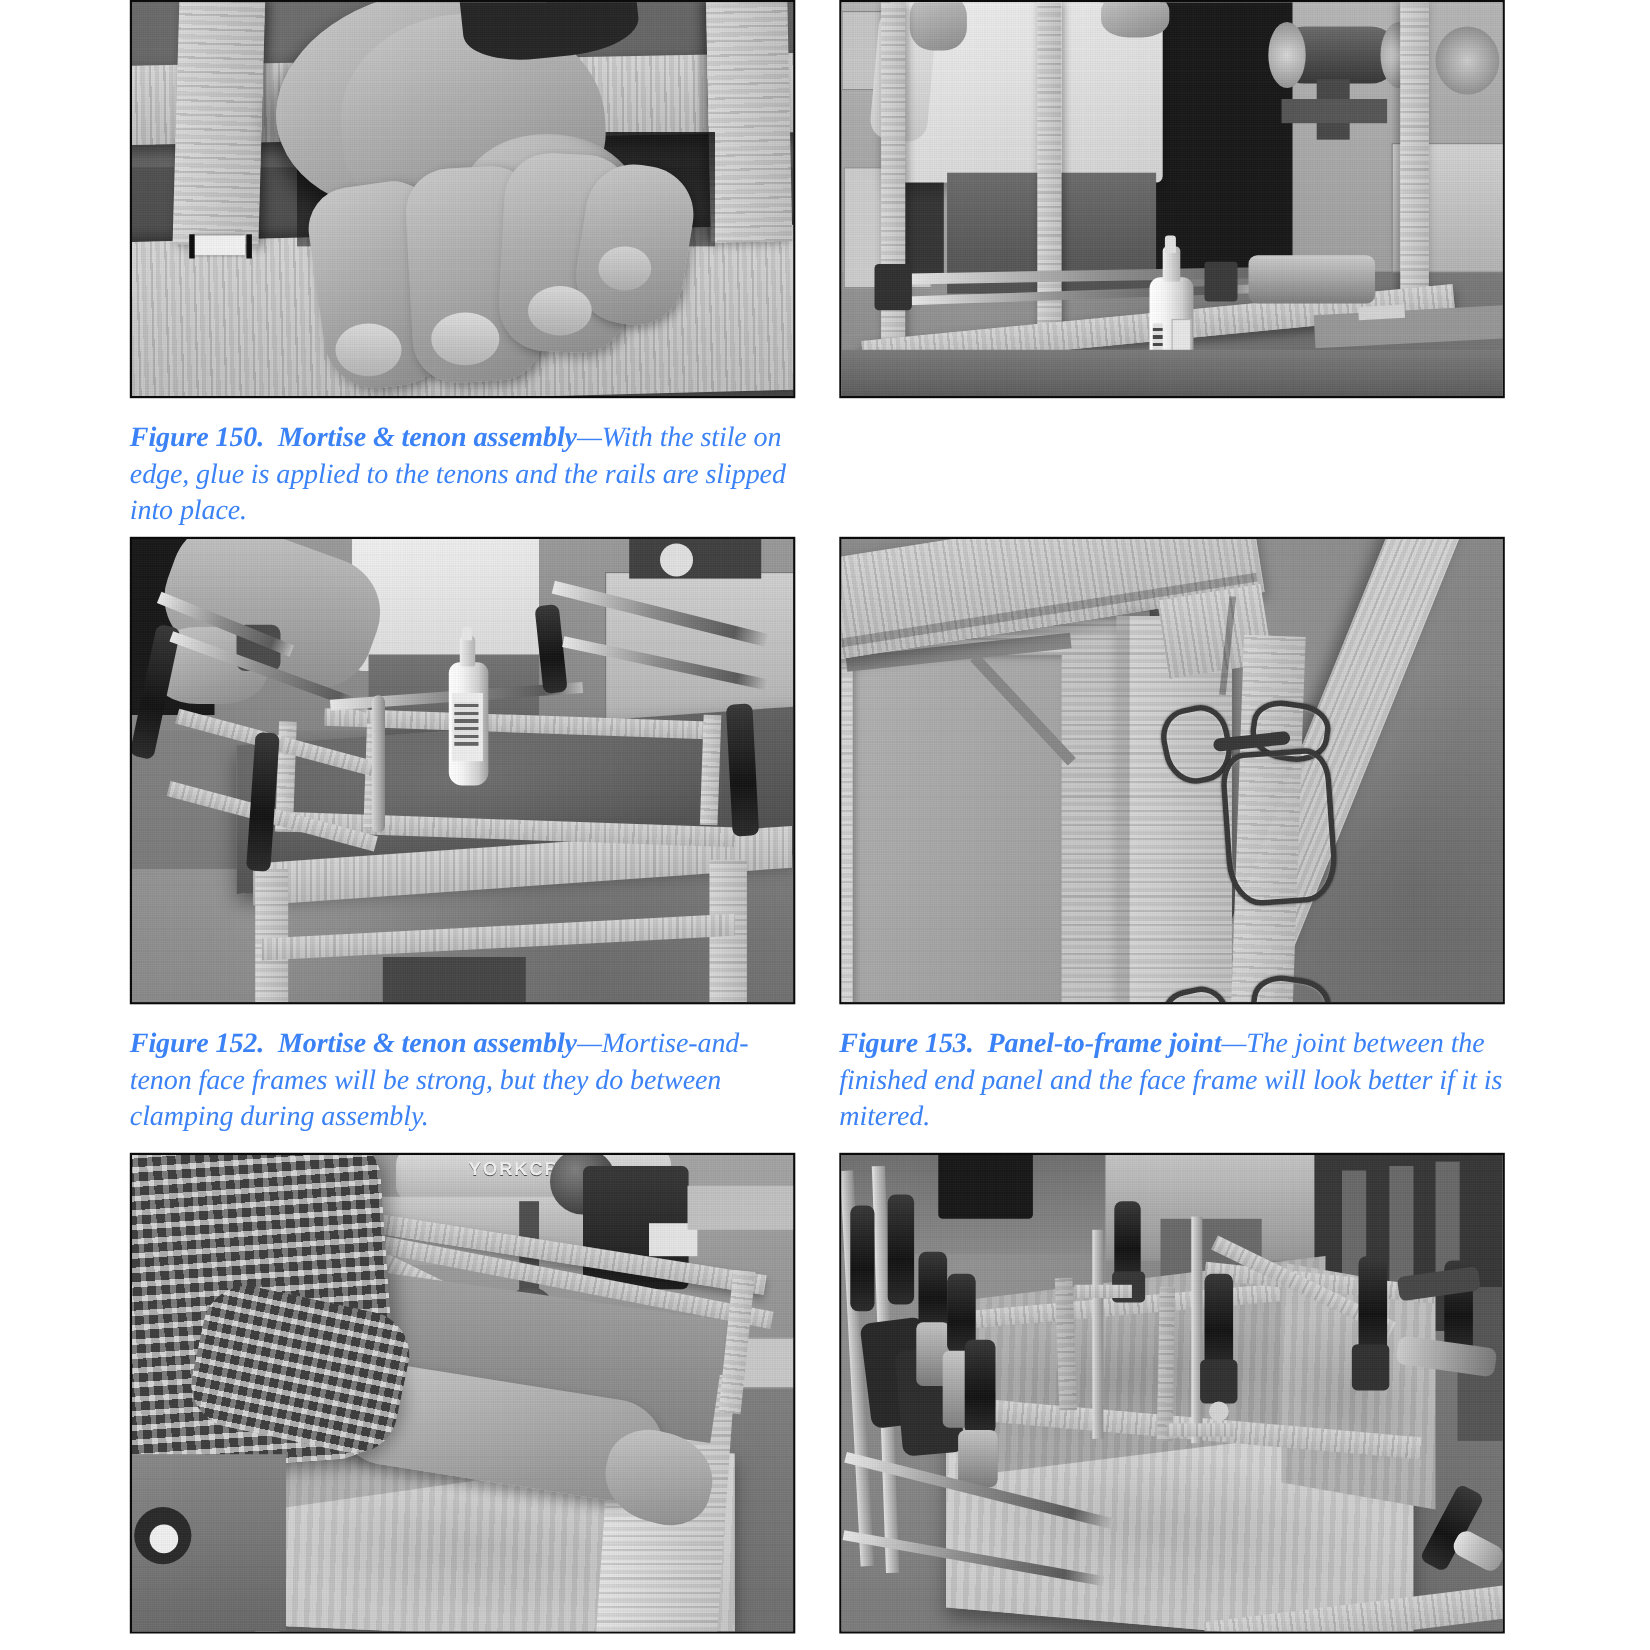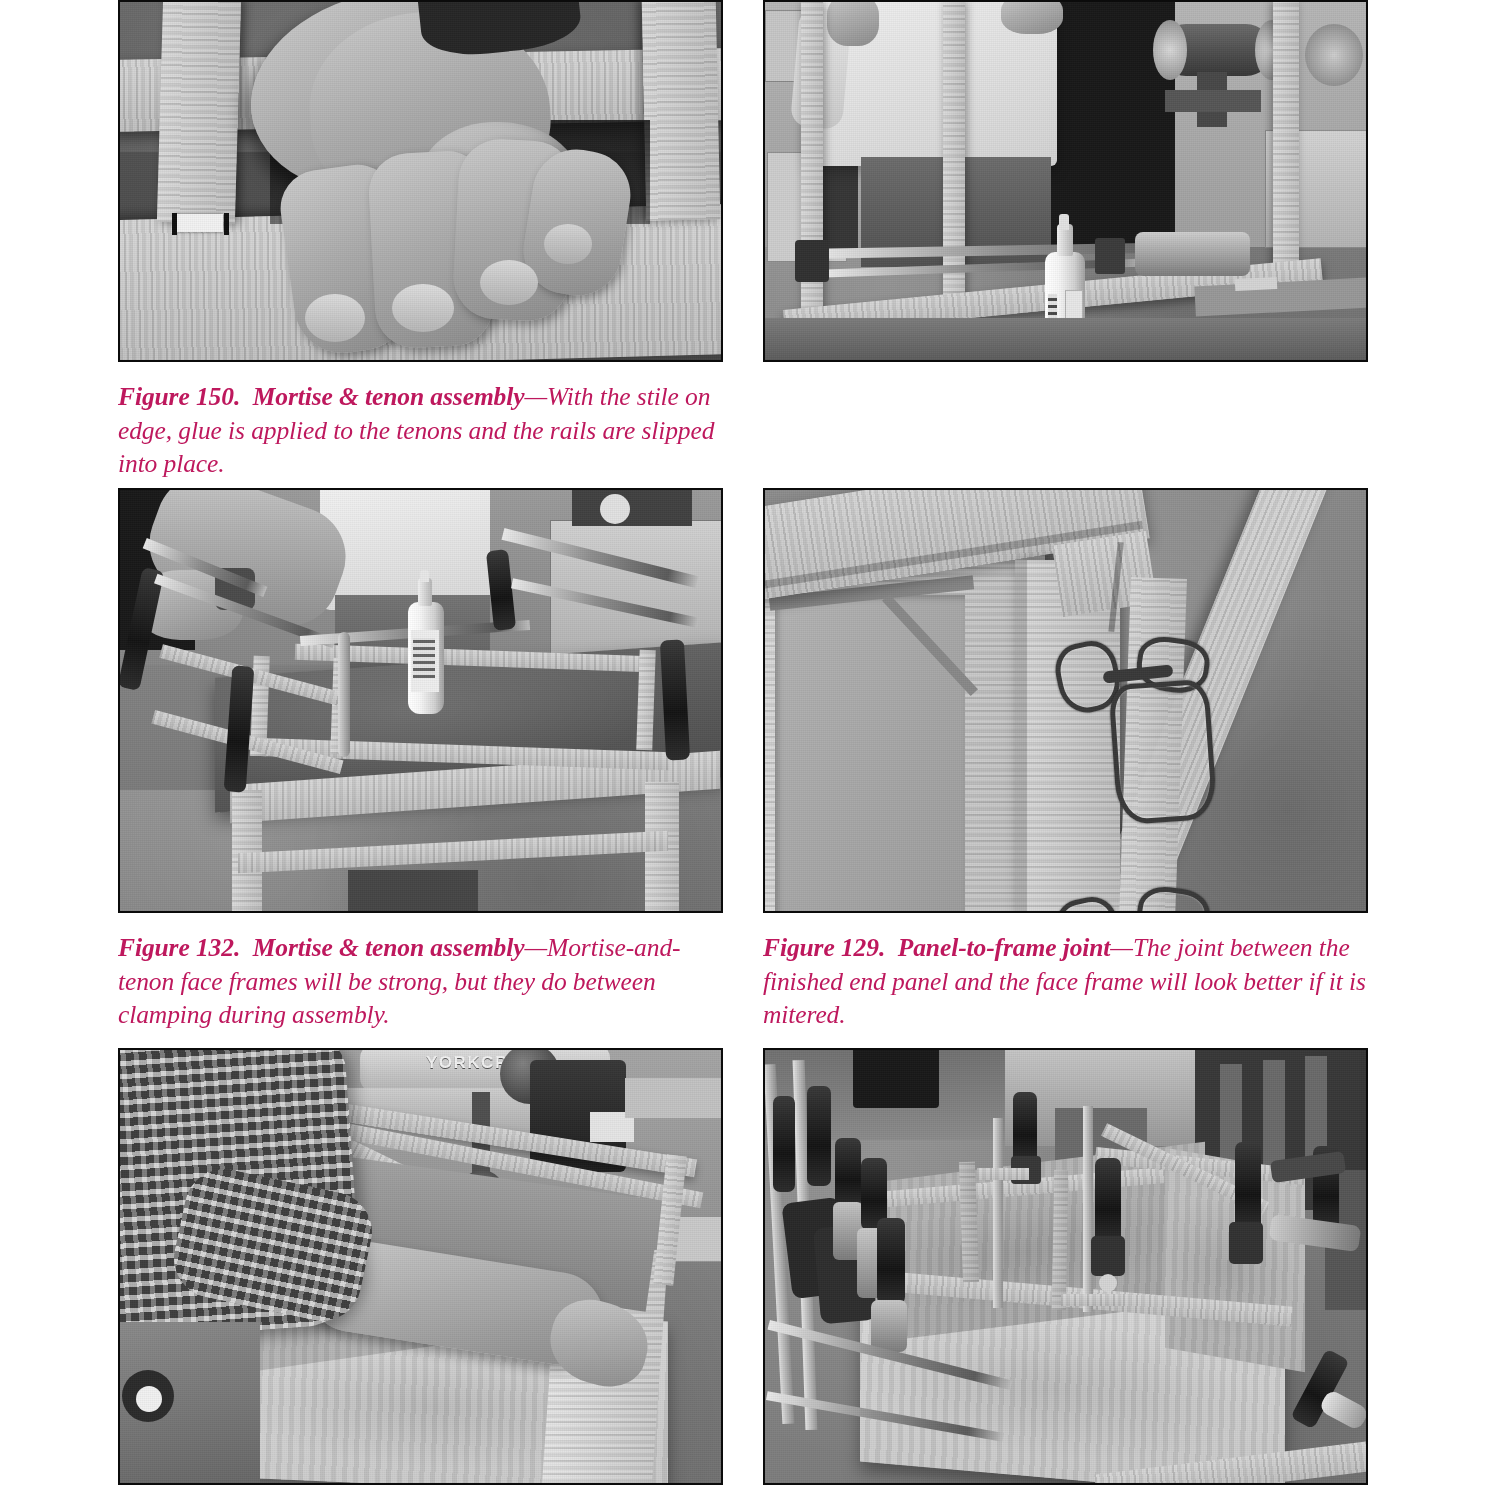--- a/index.html
+++ b/index.html
@@ -38,21 +38,21 @@
       repeating-linear-gradient(90deg, rgba(0,0,0,.04) 0 1px, rgba(255,255,255,.02) 1px 2px);
     pointer-events: none;
     opacity: .55;
   }
 
   .caption {
     margin-top: 18px;
     font-size: 25.5px;
     line-height: 1.32;
     font-style: italic;
-    color: #be185d;
+    color: #3b82f6;
     letter-spacing: -0.1px;
   }
   .caption b {
     font-weight: 700;
     font-style: italic;
   }
 
   
 
   .scene { position: absolute; inset: 0; }
@@ -302,21 +302,21 @@
         <div class="o clampbar" style="left:390px;top:108px;width:190px;height:10px;transform:rotate(12deg);"></div>
 
         <div class="o gluebottle" style="left:288px;top:112px;width:36px;height:112px;"></div>
         <div class="o gluecap" style="left:298px;top:88px;width:14px;height:28px;"></div>
         <div class="o" style="left:300px;top:80px;width:9px;height:12px;background:#e9e6e0;border-radius:3px 3px 0 0;"></div>
         <div class="o" style="left:291px;top:140px;width:28px;height:62px;background:#efece6;"></div>
         <div class="o label-strip" style="left:293px;top:148px;width:22px;height:40px;opacity:.7;"></div>
       </div>
     </div>
     <div class="caption">
-      <b>Figure 132.</b>
+      <b>Figure 152.</b>
       <b>&nbsp;</b><b>Mortise &amp; tenon assembly</b><span>—</span><span>Mortise-and-tenon face frames will be strong, but they do between clamping during assembly.</span>
     </div>
   </div>
 
   <div class="fig fig-col-r" style="top:488px;">
     <div class="photo" id="f153" style="height:425px;">
       <div class="scene">
 
         <div class="o concrete" style="left:330px;top:0;width:275px;height:425px;"></div>
 
@@ -342,21 +342,21 @@
         <div class="o wirehoop" style="left:292px;top:152px;width:62px;height:70px;transform:rotate(-12deg);"></div>
         <div class="o wirehoop" style="left:372px;top:148px;width:72px;height:54px;transform:rotate(8deg);"></div>
         <div class="o" style="left:338px;top:178px;width:70px;height:12px;background:#3a3a3a;border-radius:6px;transform:rotate(-6deg);"></div>
         <div class="o wirehoop" style="left:348px;top:192px;width:100px;height:140px;border-radius:22% 22% 30% 30%;transform:rotate(-4deg);"></div>
         <div class="o wirehoop" style="left:292px;top:408px;width:62px;height:66px;transform:rotate(-12deg);"></div>
         <div class="o wirehoop" style="left:372px;top:398px;width:72px;height:56px;transform:rotate(8deg);"></div>
         <div class="o" style="left:340px;top:425px;width:70px;height:12px;background:#3a3a3a;border-radius:6px;transform:rotate(-6deg);"></div>
       </div>
     </div>
     <div class="caption">
-      <b>Figure 129.</b>
+      <b>Figure 153.</b>
       <b>&nbsp;</b><b>Panel-to-frame joint</b><span>—</span><span>The joint between the finished end panel and the face frame will look better if it is mitered.</span>
     </div>
   </div>
 
   <div class="fig fig-col-l" style="top:1048px;">
     <div class="photo" id="f154" style="height:437px;">
       <div class="scene">
 
         <div class="o" style="left:0;top:0;width:100%;height:200px;background:linear-gradient(180deg,#a7a49d,#94918a);"></div>
         <div class="o concrete" style="left:0;top:200px;width:100%;height:237px;"></div>

